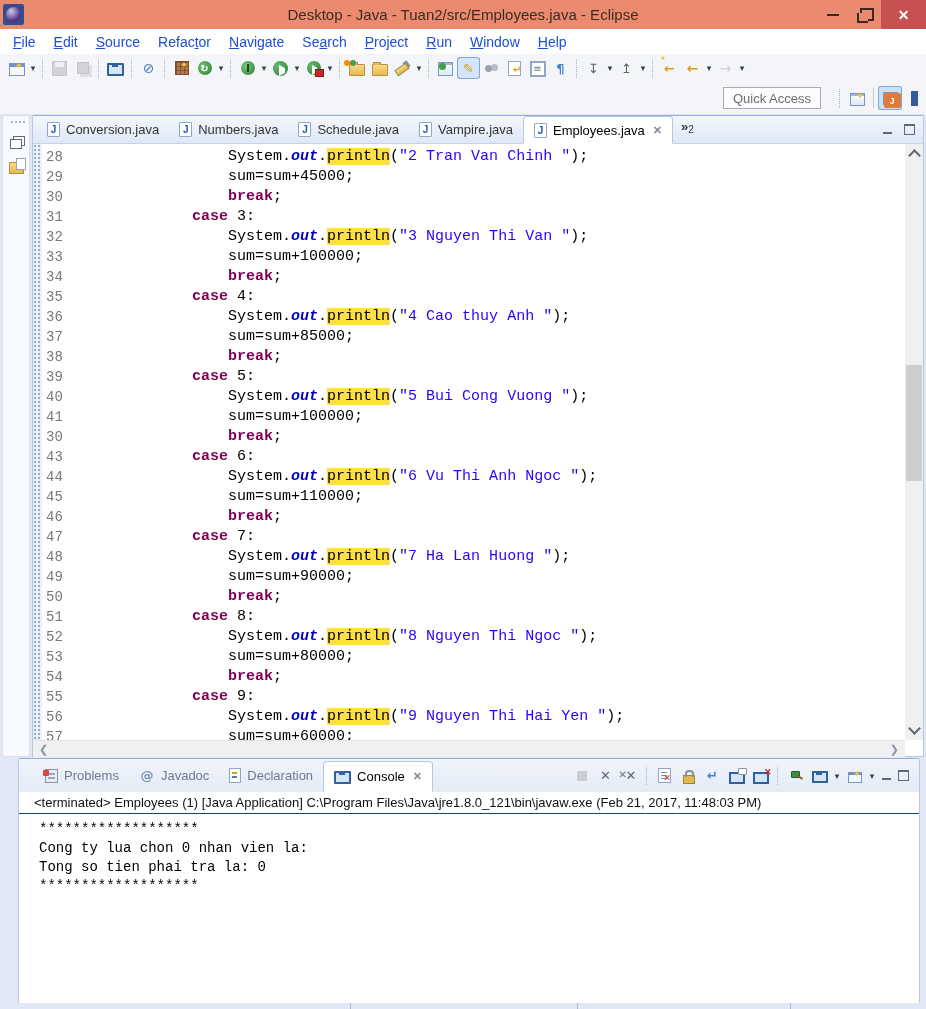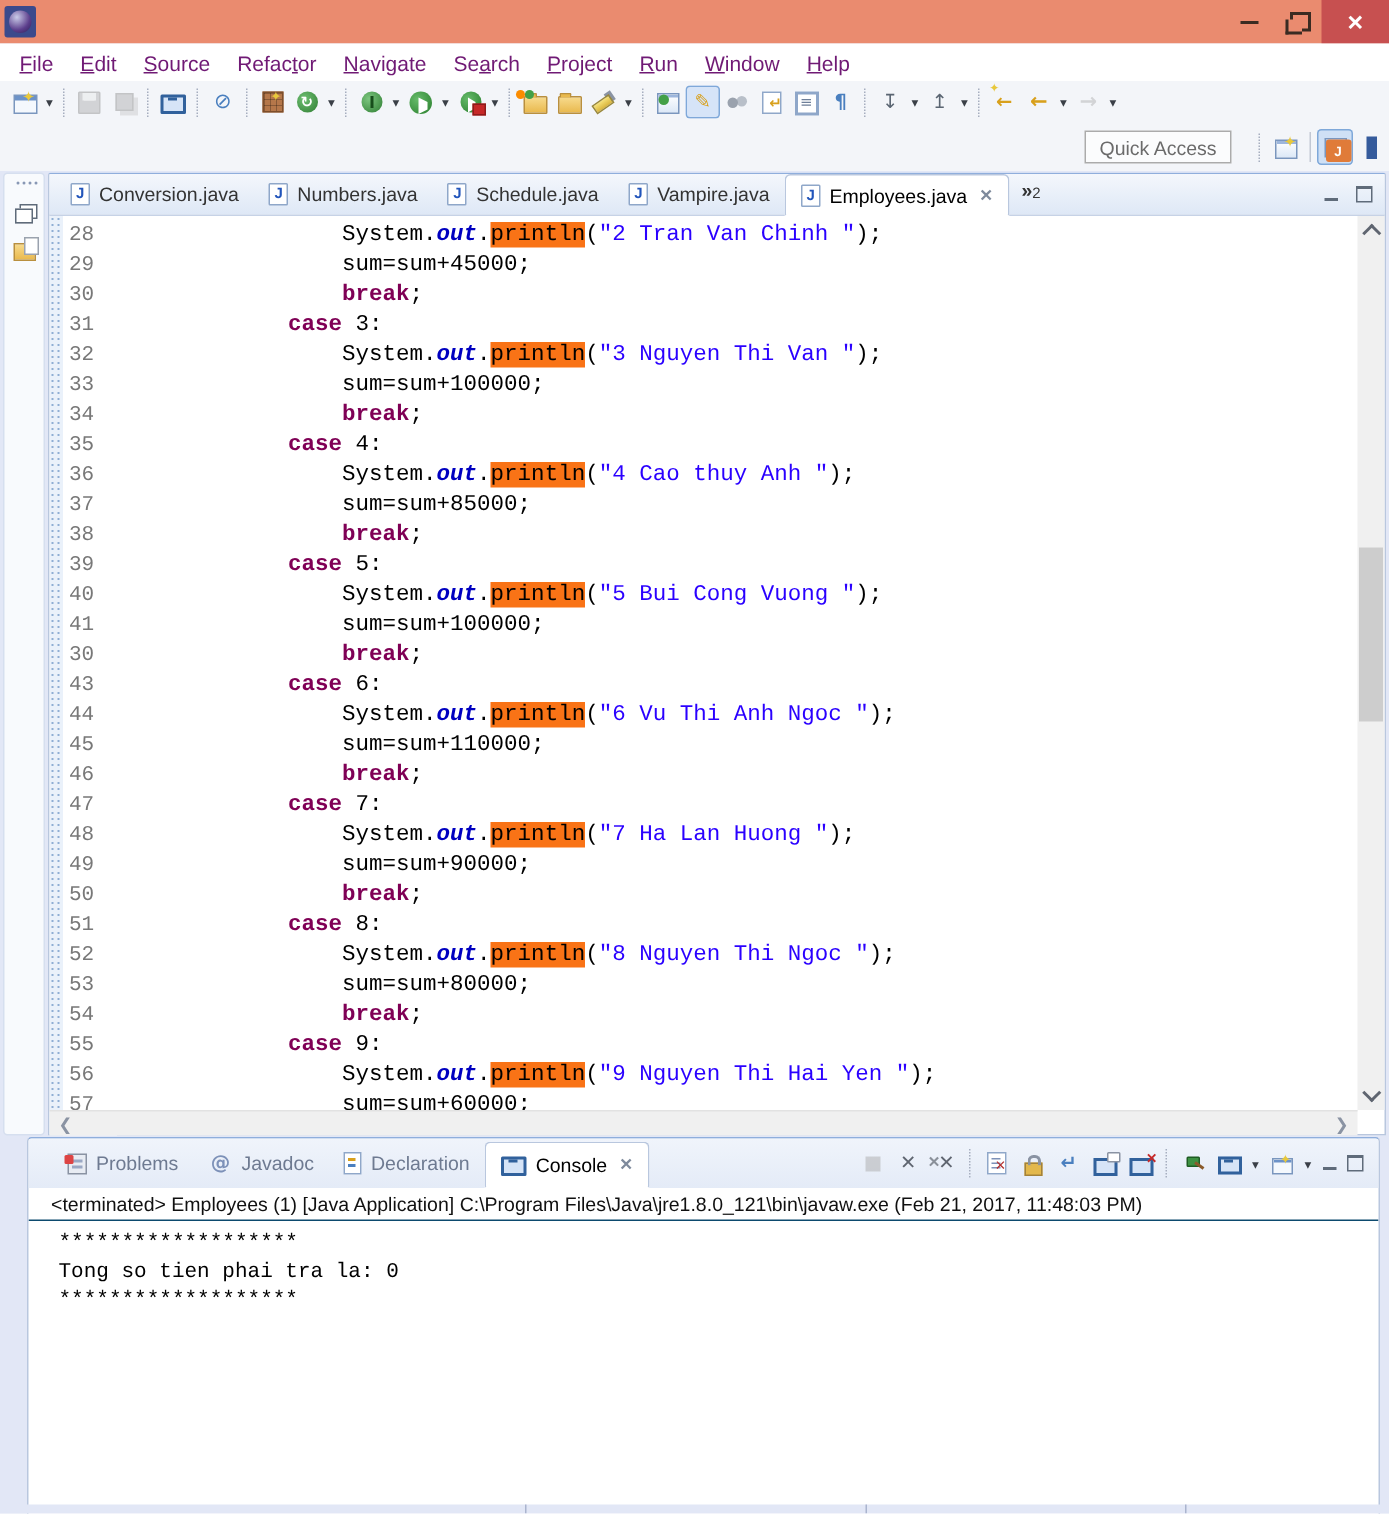--- a/index.html
+++ b/index.html
@@ -13,21 +13,21 @@
   .win-btns{margin-left:auto;display:flex;height:100%}
   .win-btn{width:32px;height:100%;display:flex;align-items:center;justify-content:center;position:relative}
   .win-min-glyph{width:12px;height:2px;background:#3A2B22}
   .win-restore-glyph{width:10px;height:9px;border:2px solid #3A2B22;background:transparent;position:relative;margin-left:3px}
   .win-restore-glyph::before{content:"";position:absolute;left:-5px;top:3px;width:9px;height:8px;border:2px solid #3A2B22;border-right:none;border-top:none;background:#EA8B6F}
   .win-close{width:45px;background:#C75050}
   .win-close-glyph{color:#fff;font-size:14px;font-weight:bold;line-height:1}
 
   
   .menubar{position:absolute;top:29px;left:0;right:0;height:25px;background:#FFFFFF;display:flex;align-items:center;padding-left:4px;box-sizing:border-box}
-  .menu-item{padding:3px 9px;font-size:14px;color:#701a75;cursor:default}
+  .menu-item{padding:3px 9px;font-size:14px;color:#1d4ed8;cursor:default}
   .menu-item u{text-decoration:underline}
 
   
   .toolzone{position:absolute;top:54px;left:0;right:0;height:60px;background:#F3F5F9}
   .toolrow{height:28px;display:flex;align-items:center;padding-left:5px}
   .tb{width:23px;height:22px;display:flex;align-items:center;justify-content:center;border-radius:3px;position:relative;flex:none}
   .tb.active{background:#D6E4F8;box-shadow:inset 0 0 0 1px #7FA8D9}
   .tb.disabled{opacity:.5;filter:grayscale(.9)}
   .caret{width:10px;text-align:center;color:#3A3F47;font-size:9px;flex:none}
   .caret::after{content:"▾"}
@@ -148,21 +148,21 @@
   .editor-body{position:relative;height:613px;display:flex}
   .ruler{width:9px;background:#EAF1FA;background-image:radial-gradient(#8FAED4 32%,transparent 34%);background-size:4px 4px}
   .gutter{width:36px;background:#FFFFFF;color:#787878;font:14px/20px "Liberation Mono",monospace;padding:3px 0 0 4px;box-sizing:border-box}
   .gutter div{height:20px}
   .code-area{flex:1;overflow:hidden;padding:3px 0 0 6px;font:15px/20px "Liberation Mono",monospace;white-space:pre}
   .cl{height:20px}
   .pl{color:#000}
   .kw{color:#7F0055;font-weight:bold}
   .st{color:#2A00FF}
   .fl{color:#0000C0;font-weight:bold;font-style:italic}
-  .oc{background:#f97316;color:#000}
+  .oc{background:#fde047;color:#000}
 
   .vscroll{width:18px;background:#F0F0F0;position:relative;height:596px}
   .vthumb{position:absolute;left:1px;right:1px;top:221px;height:116px;background:#CDCDCD}
   .chev{width:7px;height:7px;border-left:2px solid #5F6570;border-top:2px solid #5F6570;margin:0 auto}
   .chev-up{transform:rotate(45deg);margin-top:7px}
   .chev-down{transform:rotate(225deg);position:absolute;bottom:7px;left:5px}
   .hscroll{position:absolute;left:0;bottom:0;right:18px;height:17px;background:#F0F0F0;border-top:1px solid #E2E2E2;display:flex;align-items:center;justify-content:space-between;padding:0 6px;box-sizing:border-box;color:#8A93A3;font-size:11px}
 
   
   .bottom-panel{position:absolute;left:18px;right:6px;top:758px;height:318px;background:#fff;border:1px solid #B9C7DE;border-top:1px solid #8FAEDC;border-radius:3px;box-sizing:border-box;overflow:hidden}
@@ -177,20 +177,21 @@
 
   
   .status-strip{position:absolute;left:0;right:0;top:1003px;height:6px;background:#E2E7F6}
   .status-strip i{position:absolute;top:0;width:1px;height:6px;background:#AAB4CE}
 </style>
 </head>
 <body>
 
 <div class="titlebar">
   <span class="app-icon"></span>
+  <div class="title-text">Desktop - Java - Tuan2/src/Employees.java - Eclipse</div>
   <div class="win-btns">
     <div class="win-btn">
         <span class="win-min-glyph"></span>
       </div>
     <div class="win-btn">
         <span class="win-restore-glyph"></span>
       </div>
     <div class="win-btn win-close">
         <span class="win-close-glyph">✕</span>
       </div>
@@ -477,21 +478,21 @@
         <span class="caret"></span>
         <span class="panel-btn">
           <span class="panel-min-glyph"></span>
         </span>
         <span class="panel-btn">
           <span class="panel-max-glyph"></span>
         </span>
       </span>
     </div>
   <div class="bstatus">&lt;terminated&gt; Employees (1) [Java Application] C:\Program Files\Java\jre1.8.0_121\bin\javaw.exe (Feb 21, 2017, 11:48:03 PM)</div>
-  <div class="boutput" id="boutput"><div>*******************</div><div>Tong so tien phai tra la: 0</div><div>*******************</div></div>
+  <div class="boutput" id="boutput"><div>*******************</div><div>Cong ty lua chon 0 nhan vien la:</div><div>Tong so tien phai tra la: 0</div><div>*******************</div></div>
   <div class="bhscroll">
       <span>❮</span>
       <span>❯</span>
     </div>
 </div>
 
 <div class="status-strip">
   <i style="left:350px"></i>
     <i style="left:577px"></i>
     <i style="left:790px"></i>

